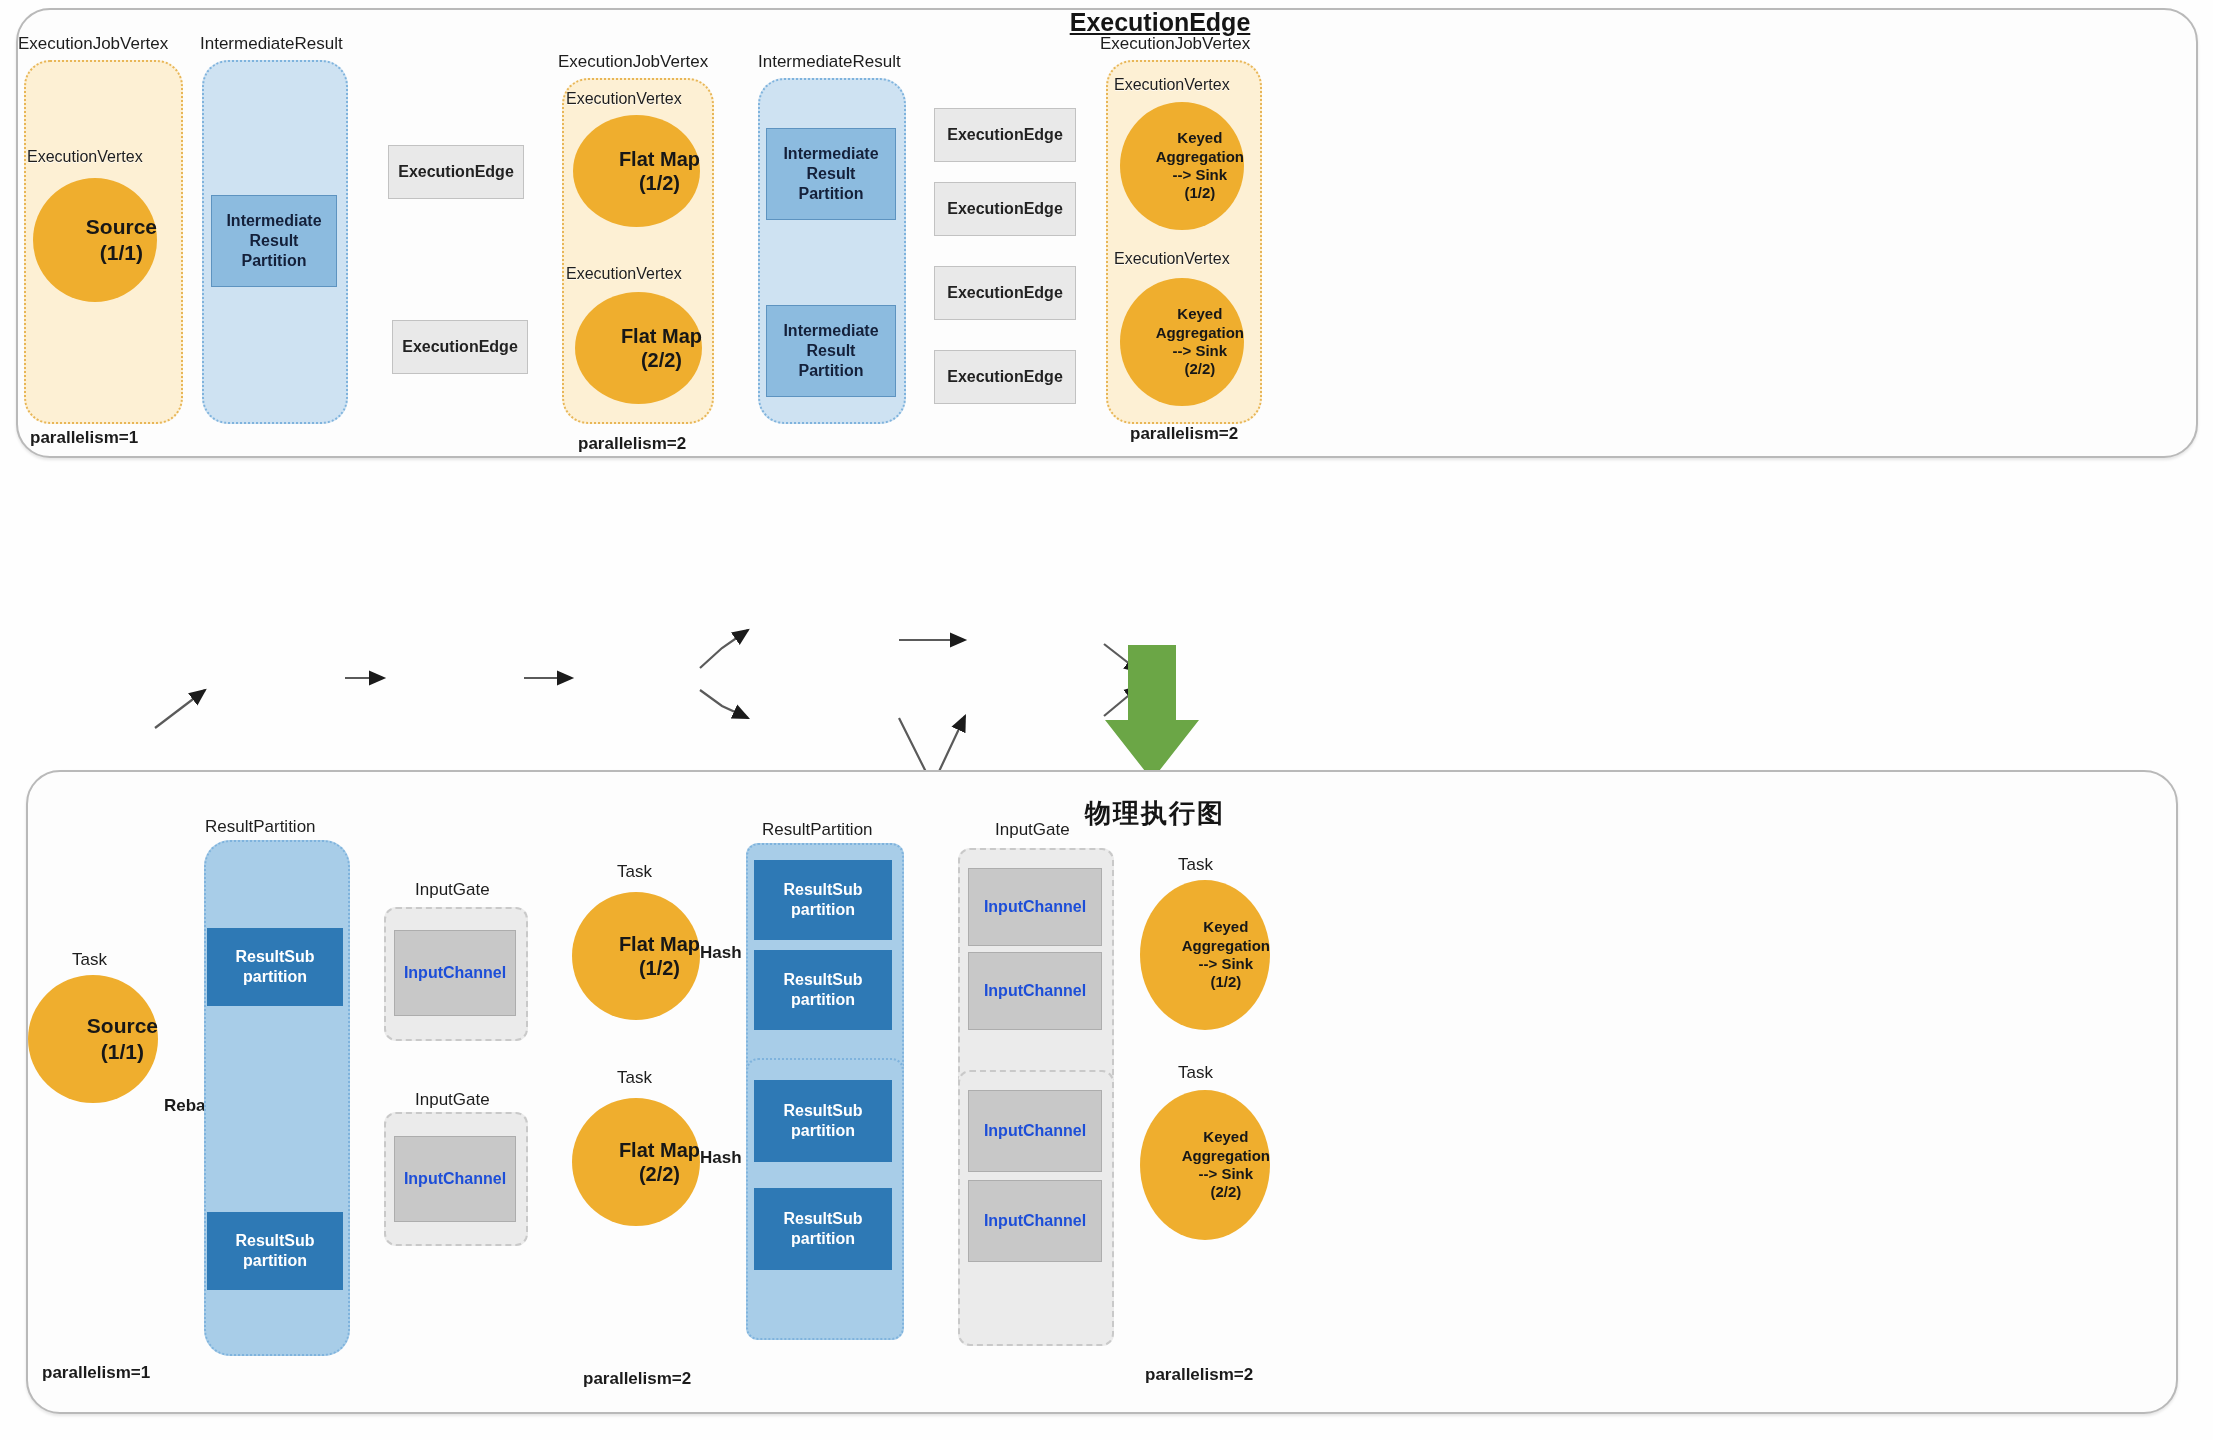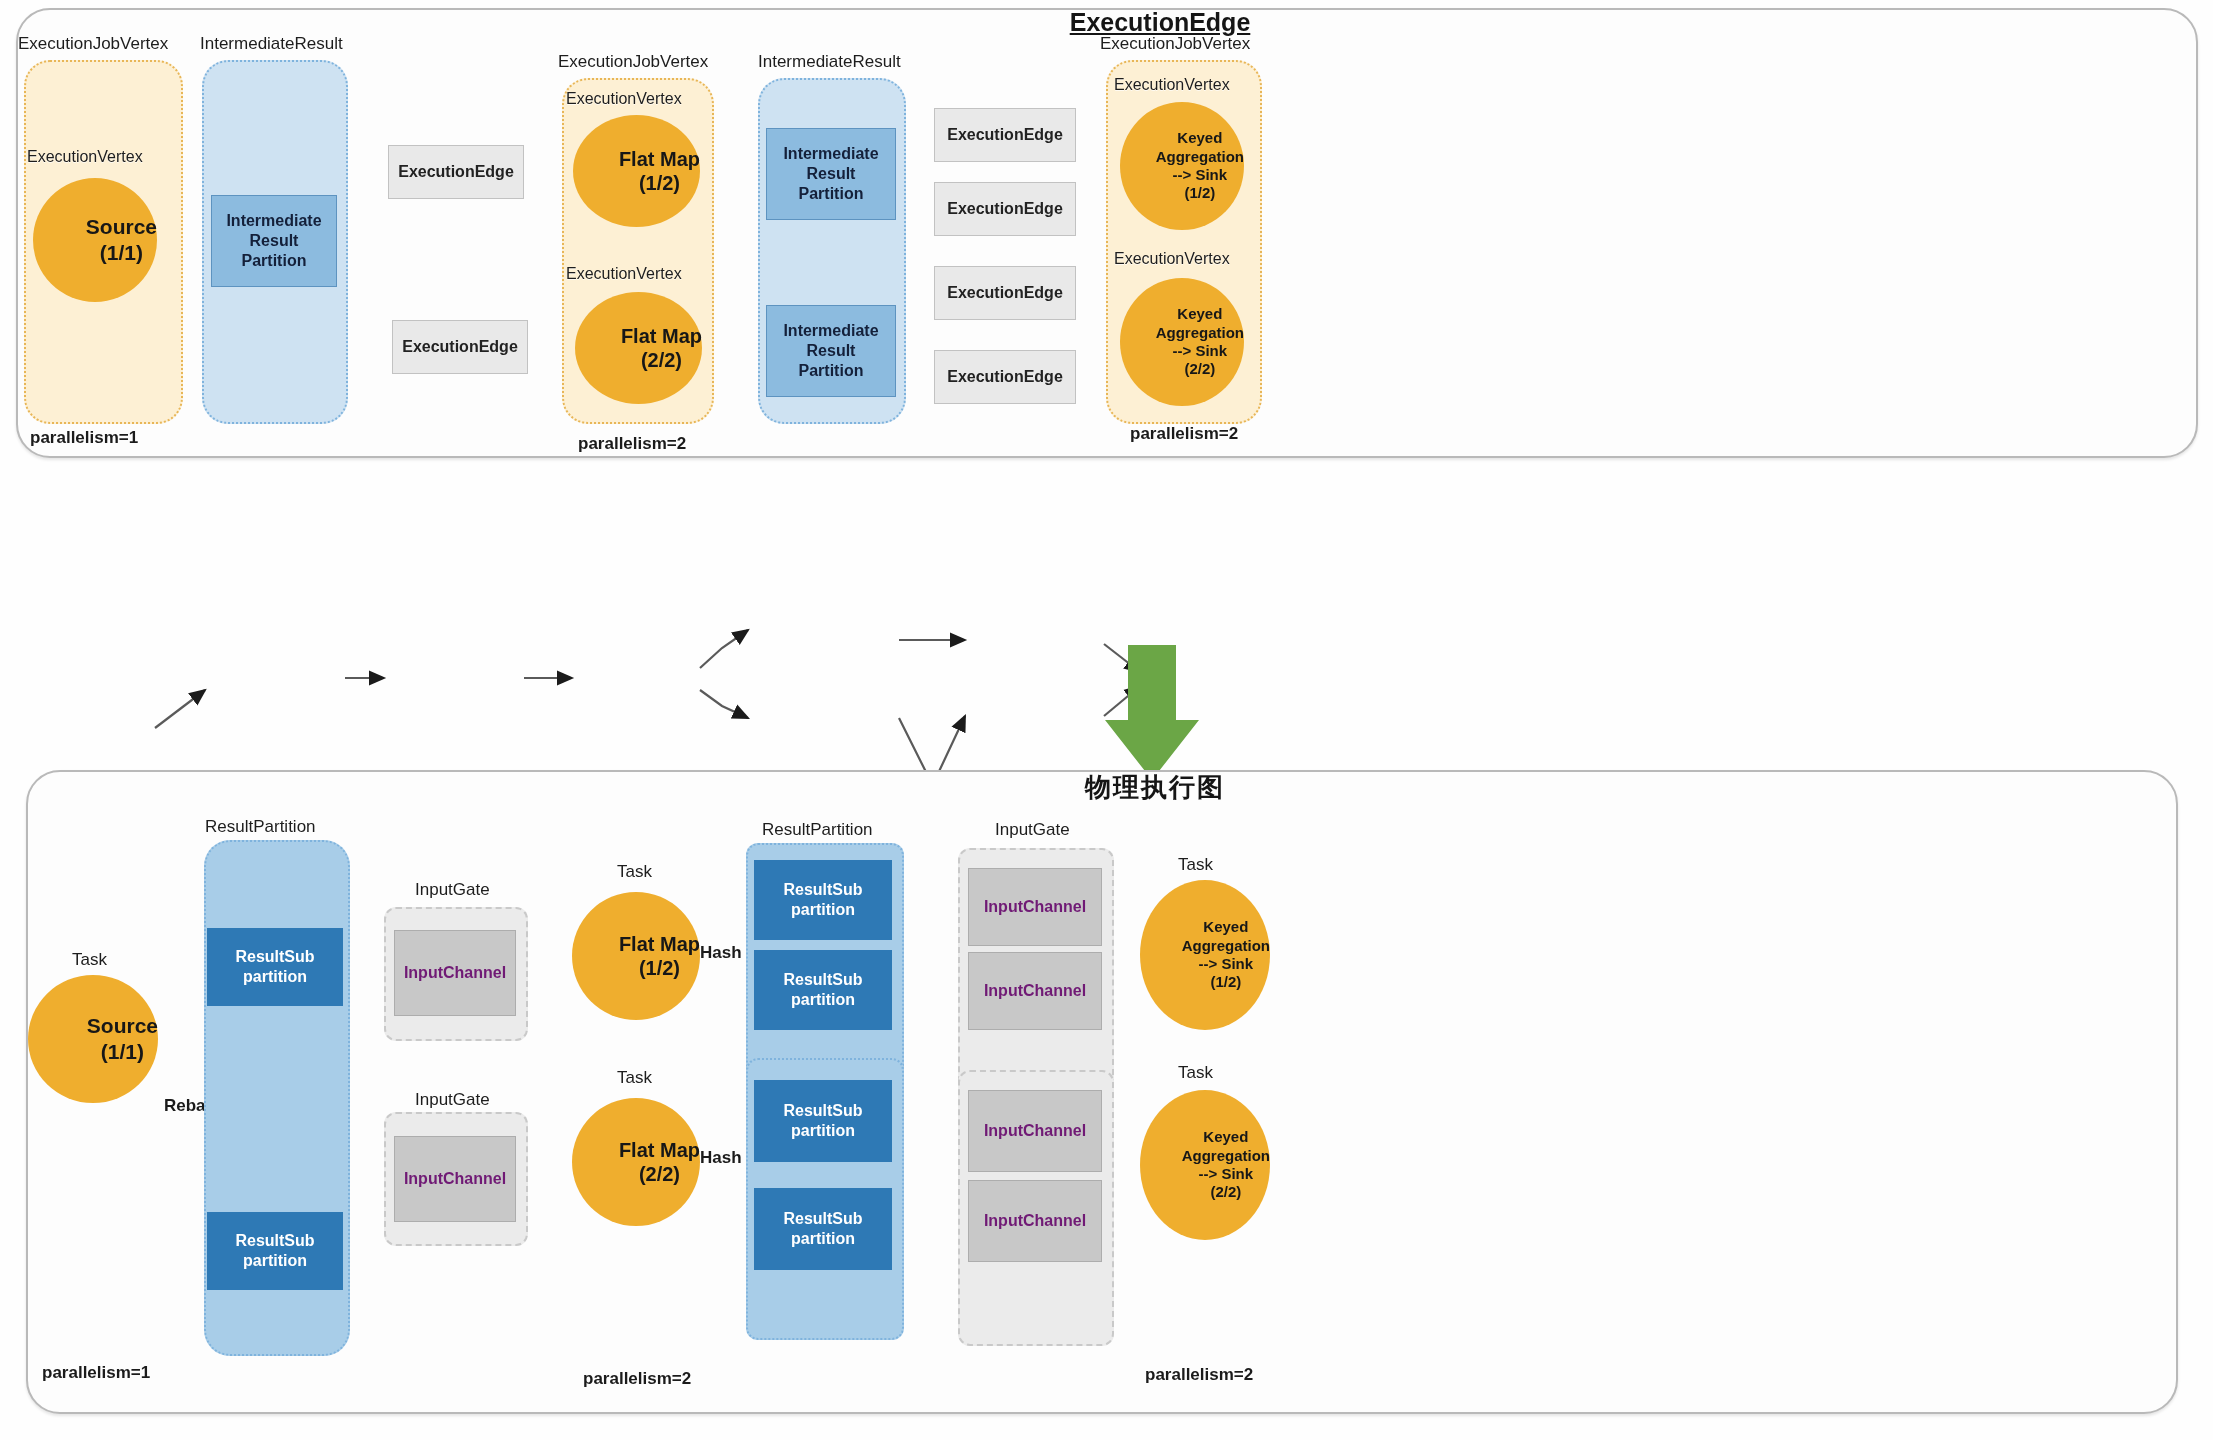--- a/index.html
+++ b/index.html
@@ -26,27 +26,27 @@
   .ellipse{position:absolute;background:#efae2e;border-radius:50%;
            display:flex;align-items:center;justify-content:flex-end;text-align:center;
            font-weight:bold;color:#171717;line-height:1.22;}
 
   .box{position:absolute;display:flex;align-items:center;justify-content:center;
        text-align:center;font-weight:bold;line-height:1.25;}
 
   .irp{background:#8cbbdf;border:1px solid #5d93c0;color:#14203a;}
   .eedge{background:#e9e9e9;border:1px solid #c2c2c2;color:#222;}
   .rsp{background:#2e79b5;color:#fff;}
-  .ichan{background:#c8c8c8;border:1px solid #adadad;color:#701a75;}
+  .ichan{background:#c8c8c8;border:1px solid #adadad;color:#1d4ed8;}
 
   
   .sect-title{position:absolute;font-weight:bold;color:#151515;text-align:center;
               text-decoration:underline;white-space:nowrap;}
   .sect-title-cn{position:absolute;font-weight:bold;color:#151515;text-align:center;
-              white-space:nowrap;letter-spacing:2px;}
+              white-space:nowrap;letter-spacing:2px;margin-top:26px;}
 
   .plabel{position:absolute;font-weight:bold;color:#1b1b1b;white-space:nowrap;}
   .edgelabel{position:absolute;font-weight:bold;color:#1b1b1b;white-space:nowrap;}
 
   svg.wires{position:absolute;left:0;top:0;width:2213px;height:1440px;pointer-events:none;}
 </style>
 </head>
 <body>
 
 <div id="stage">

